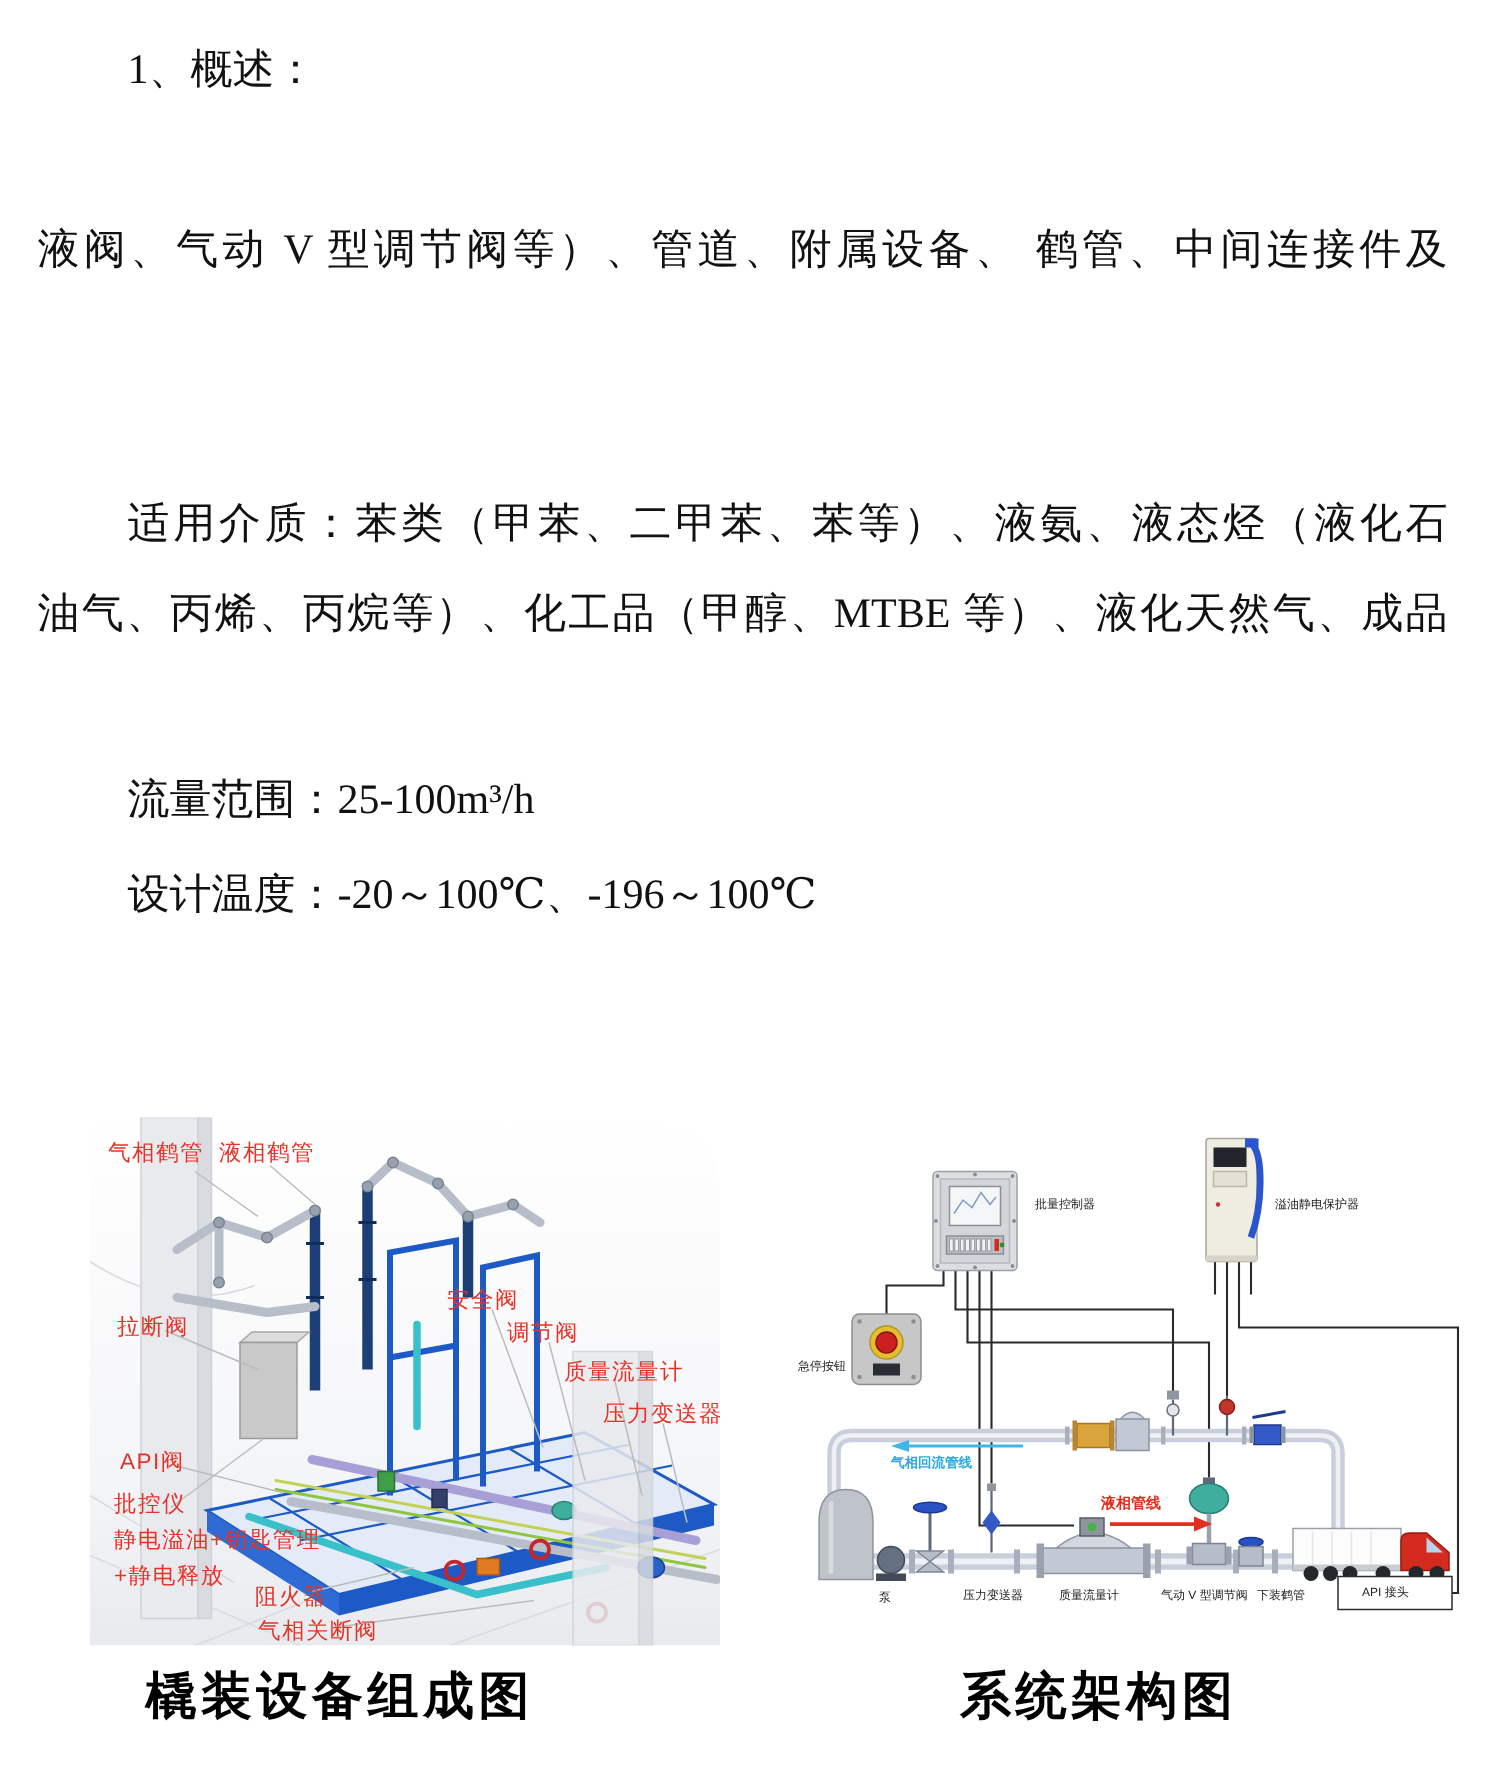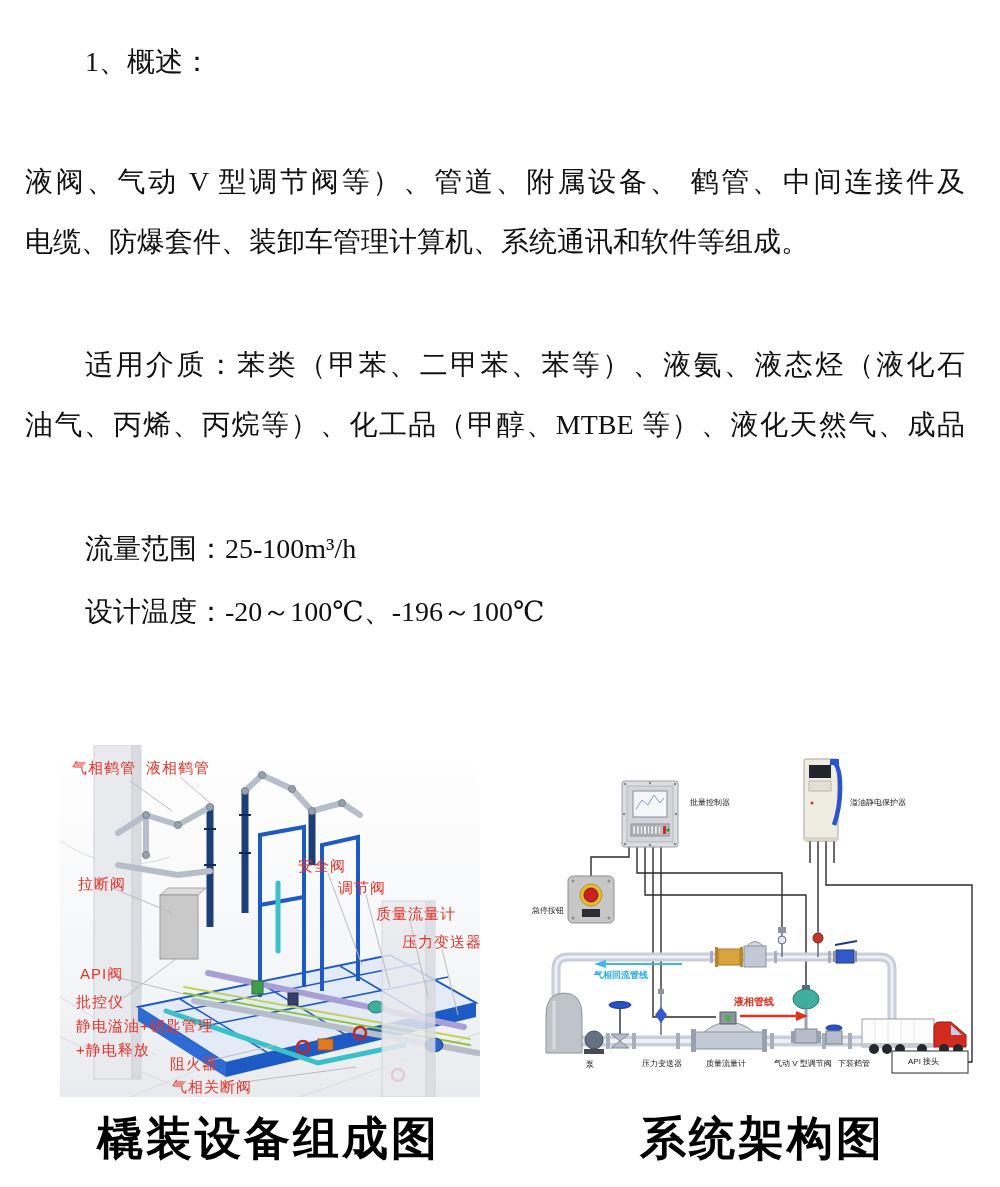--- a/index.html
+++ b/index.html
@@ -1,38 +1,37 @@
 <!DOCTYPE html>
 <html><head>
 <meta charset="utf-8">
 <style>
   html,body{margin:0;padding:0;background:#ffffff;}
   .page{position:relative;width:1000px;height:1187px;background:#ffffff;overflow:hidden;
         font-family:"Liberation Serif","DejaVu Serif",serif;color:#161616;}
-  .tline{position:absolute;font-size:28px;line-height:34px;white-space:nowrap;color:#111;margin-top:15px;}
+  .tline{position:absolute;font-size:28px;line-height:34px;white-space:nowrap;color:#111;}
   .tline.j{white-space:normal;text-align:justify;text-align-last:justify;}
   .fig{position:absolute;}
   .fig svg{display:block;}
   .red-label{position:absolute;font-family:"Liberation Sans","DejaVu Sans",sans-serif;
              font-weight:normal;font-size:15px;color:#e63329;white-space:nowrap;letter-spacing:1px;}
   .sys-label{position:absolute;font-family:"Liberation Sans","DejaVu Sans",sans-serif;
              font-size:8px;color:#222;white-space:nowrap;}
   .sys-label.cyan{color:#29abe2;font-weight:bold;font-size:9px;}
   .sys-label.red{color:#e03020;font-weight:bold;font-size:10px;}
   .caption{position:absolute;font-family:"Liberation Sans","DejaVu Sans",sans-serif;
-           font-weight:bold;font-size:46px;color:#000;letter-spacing:3px;white-space:nowrap;}
+           font-weight:bold;font-size:34px;color:#000;letter-spacing:3px;white-space:nowrap;}
 </style>
 </head>
 <body>
 
 <div class="page">
 
   <div class="tline" style="left:85px;top:30px">1、概述：</div>
   <div class="tline j" style="left:25px;top:150px;width:940px">液阀、气动 V 型调节阀等）、管道、附属设备、 鹤管、中间连接件及</div>
-  <div class="tline" style="left:25px;top:210px">电缆、防爆套件、装卸车管理计算机、系统通讯和软件等组成。</div>
   <div class="tline j" style="left:85px;top:333px;width:880px">适用介质：苯类（甲苯、二甲苯、苯等）、液氨、液态烃（液化石</div>
   <div class="tline j" style="left:25px;top:393px;width:940px">油气、丙烯、丙烷等）、化工品（甲醇、MTBE 等）、液化天然气、成品</div>
   <div class="tline" style="left:85px;top:517px">流量范围：25-100m³/h</div>
   <div class="tline" style="left:85px;top:580px">设计温度：-20～100℃、-196～100℃</div>
 
   <div class="fig" style="left:60px;top:745px;width:420px;height:352px">
     <svg width="420" height="352" viewBox="0 0 420 352">
       <defs>
         <linearGradient id="sgBg" x1="0" y1="0" x2="0" y2="1">
           <stop offset="0" stop-color="#ffffff"></stop>

